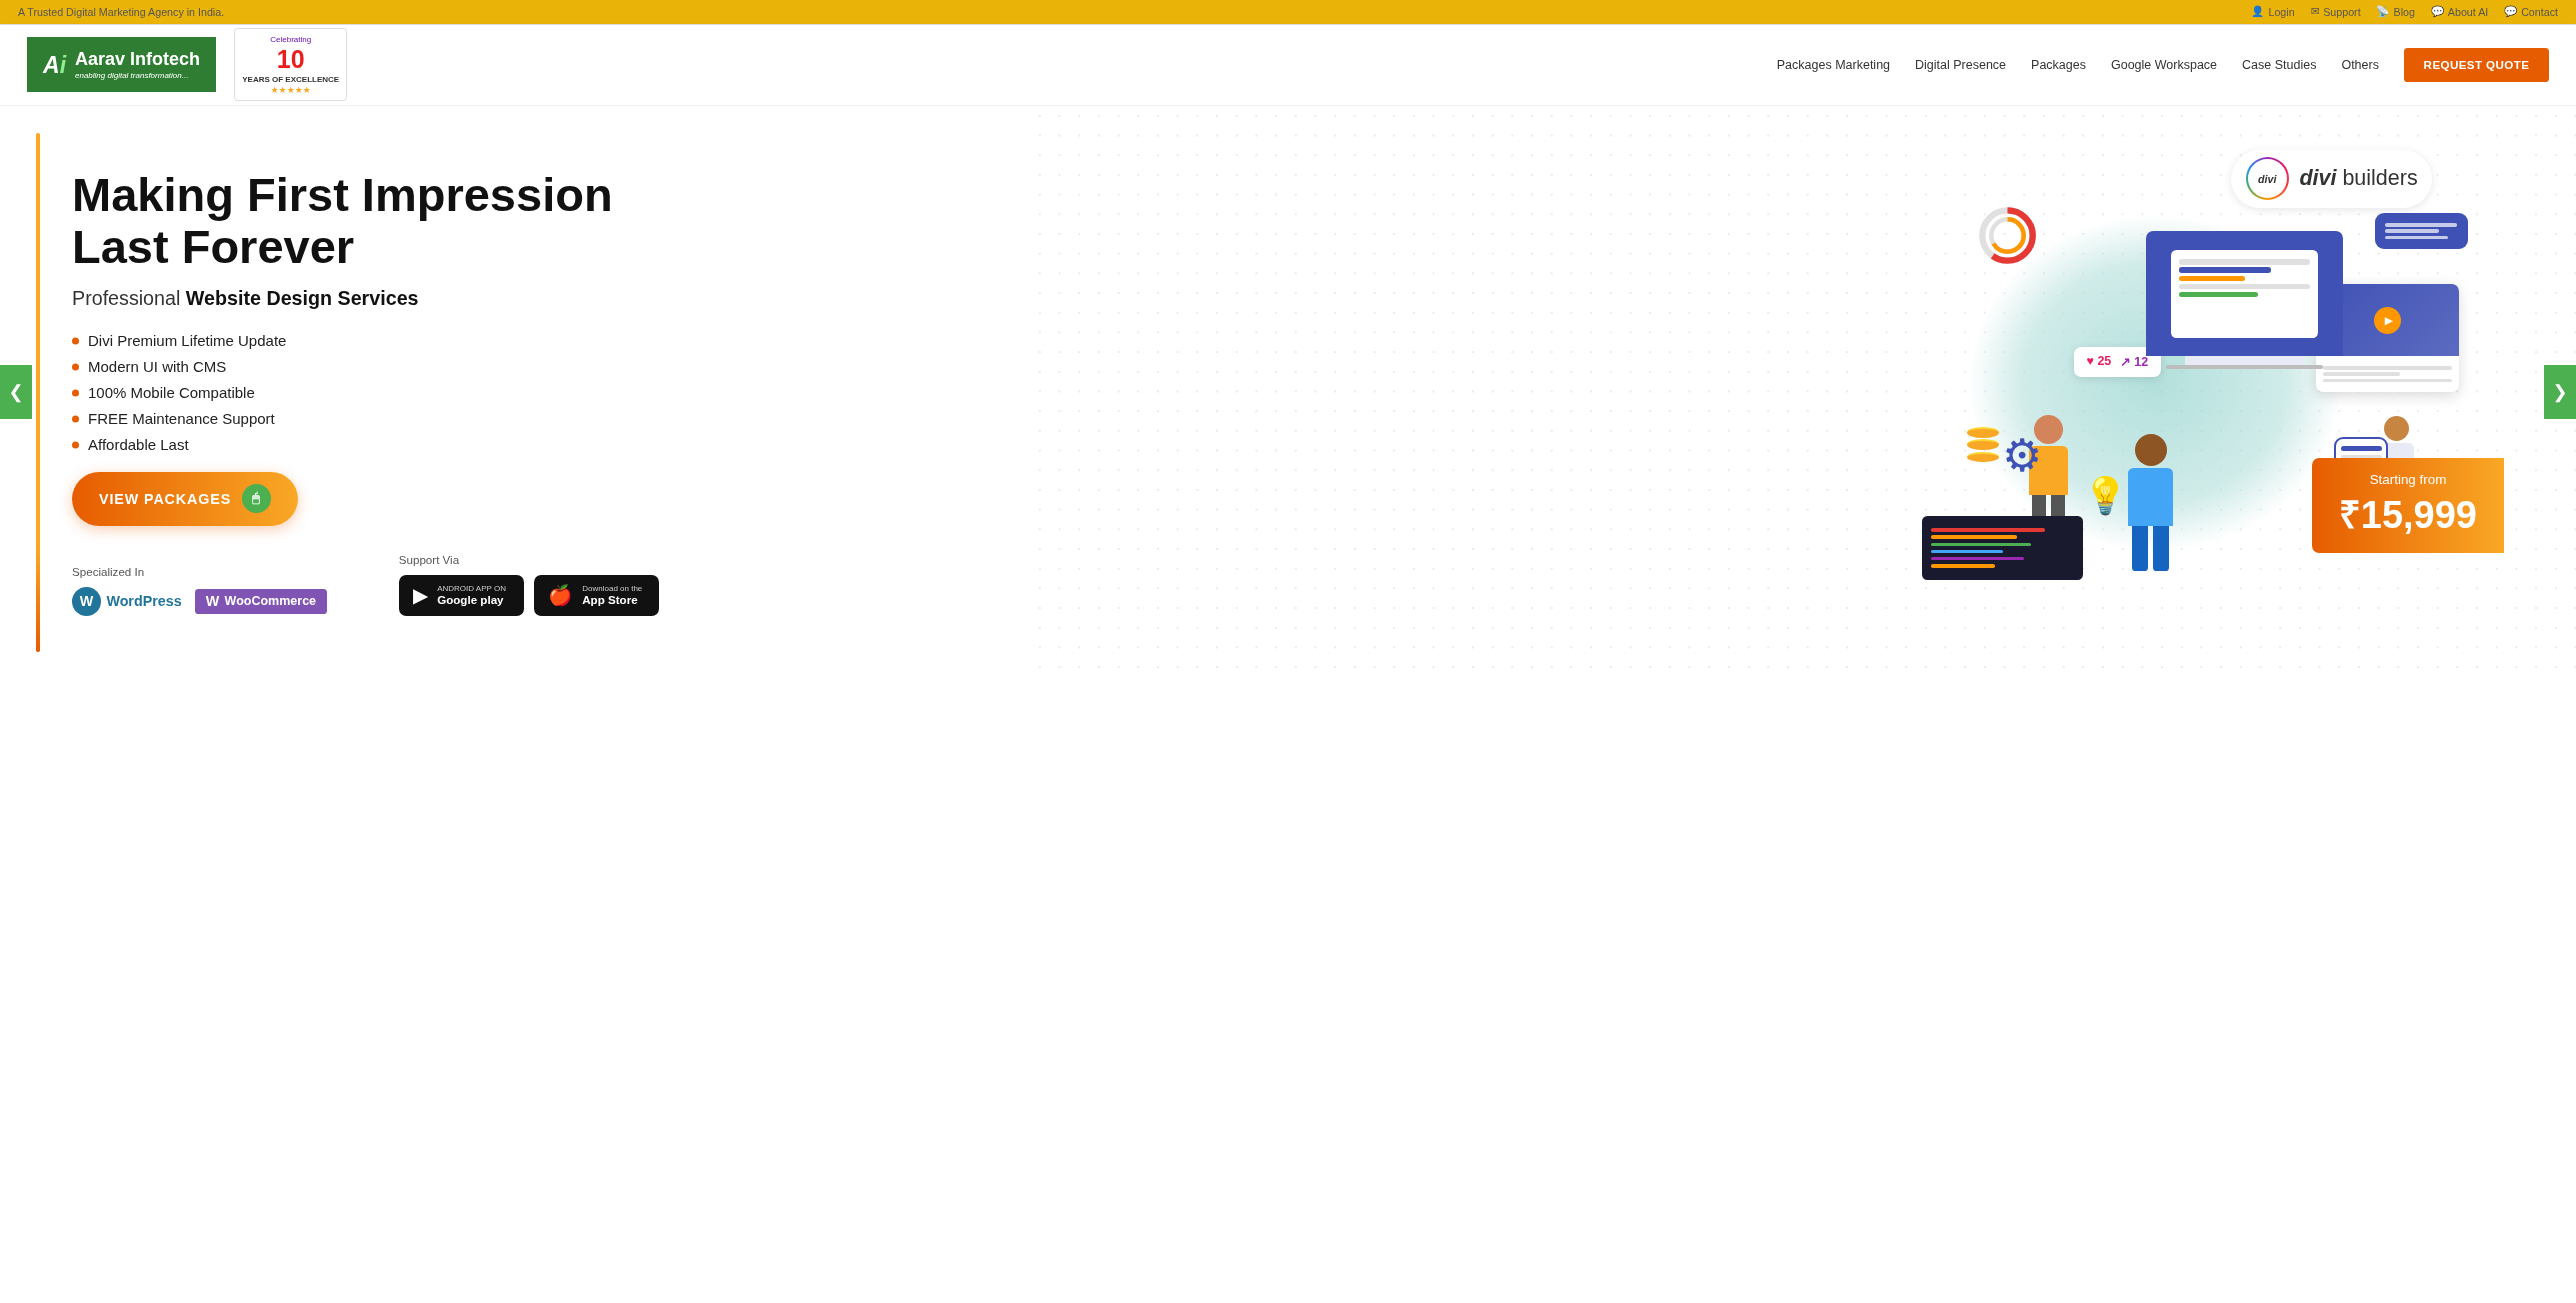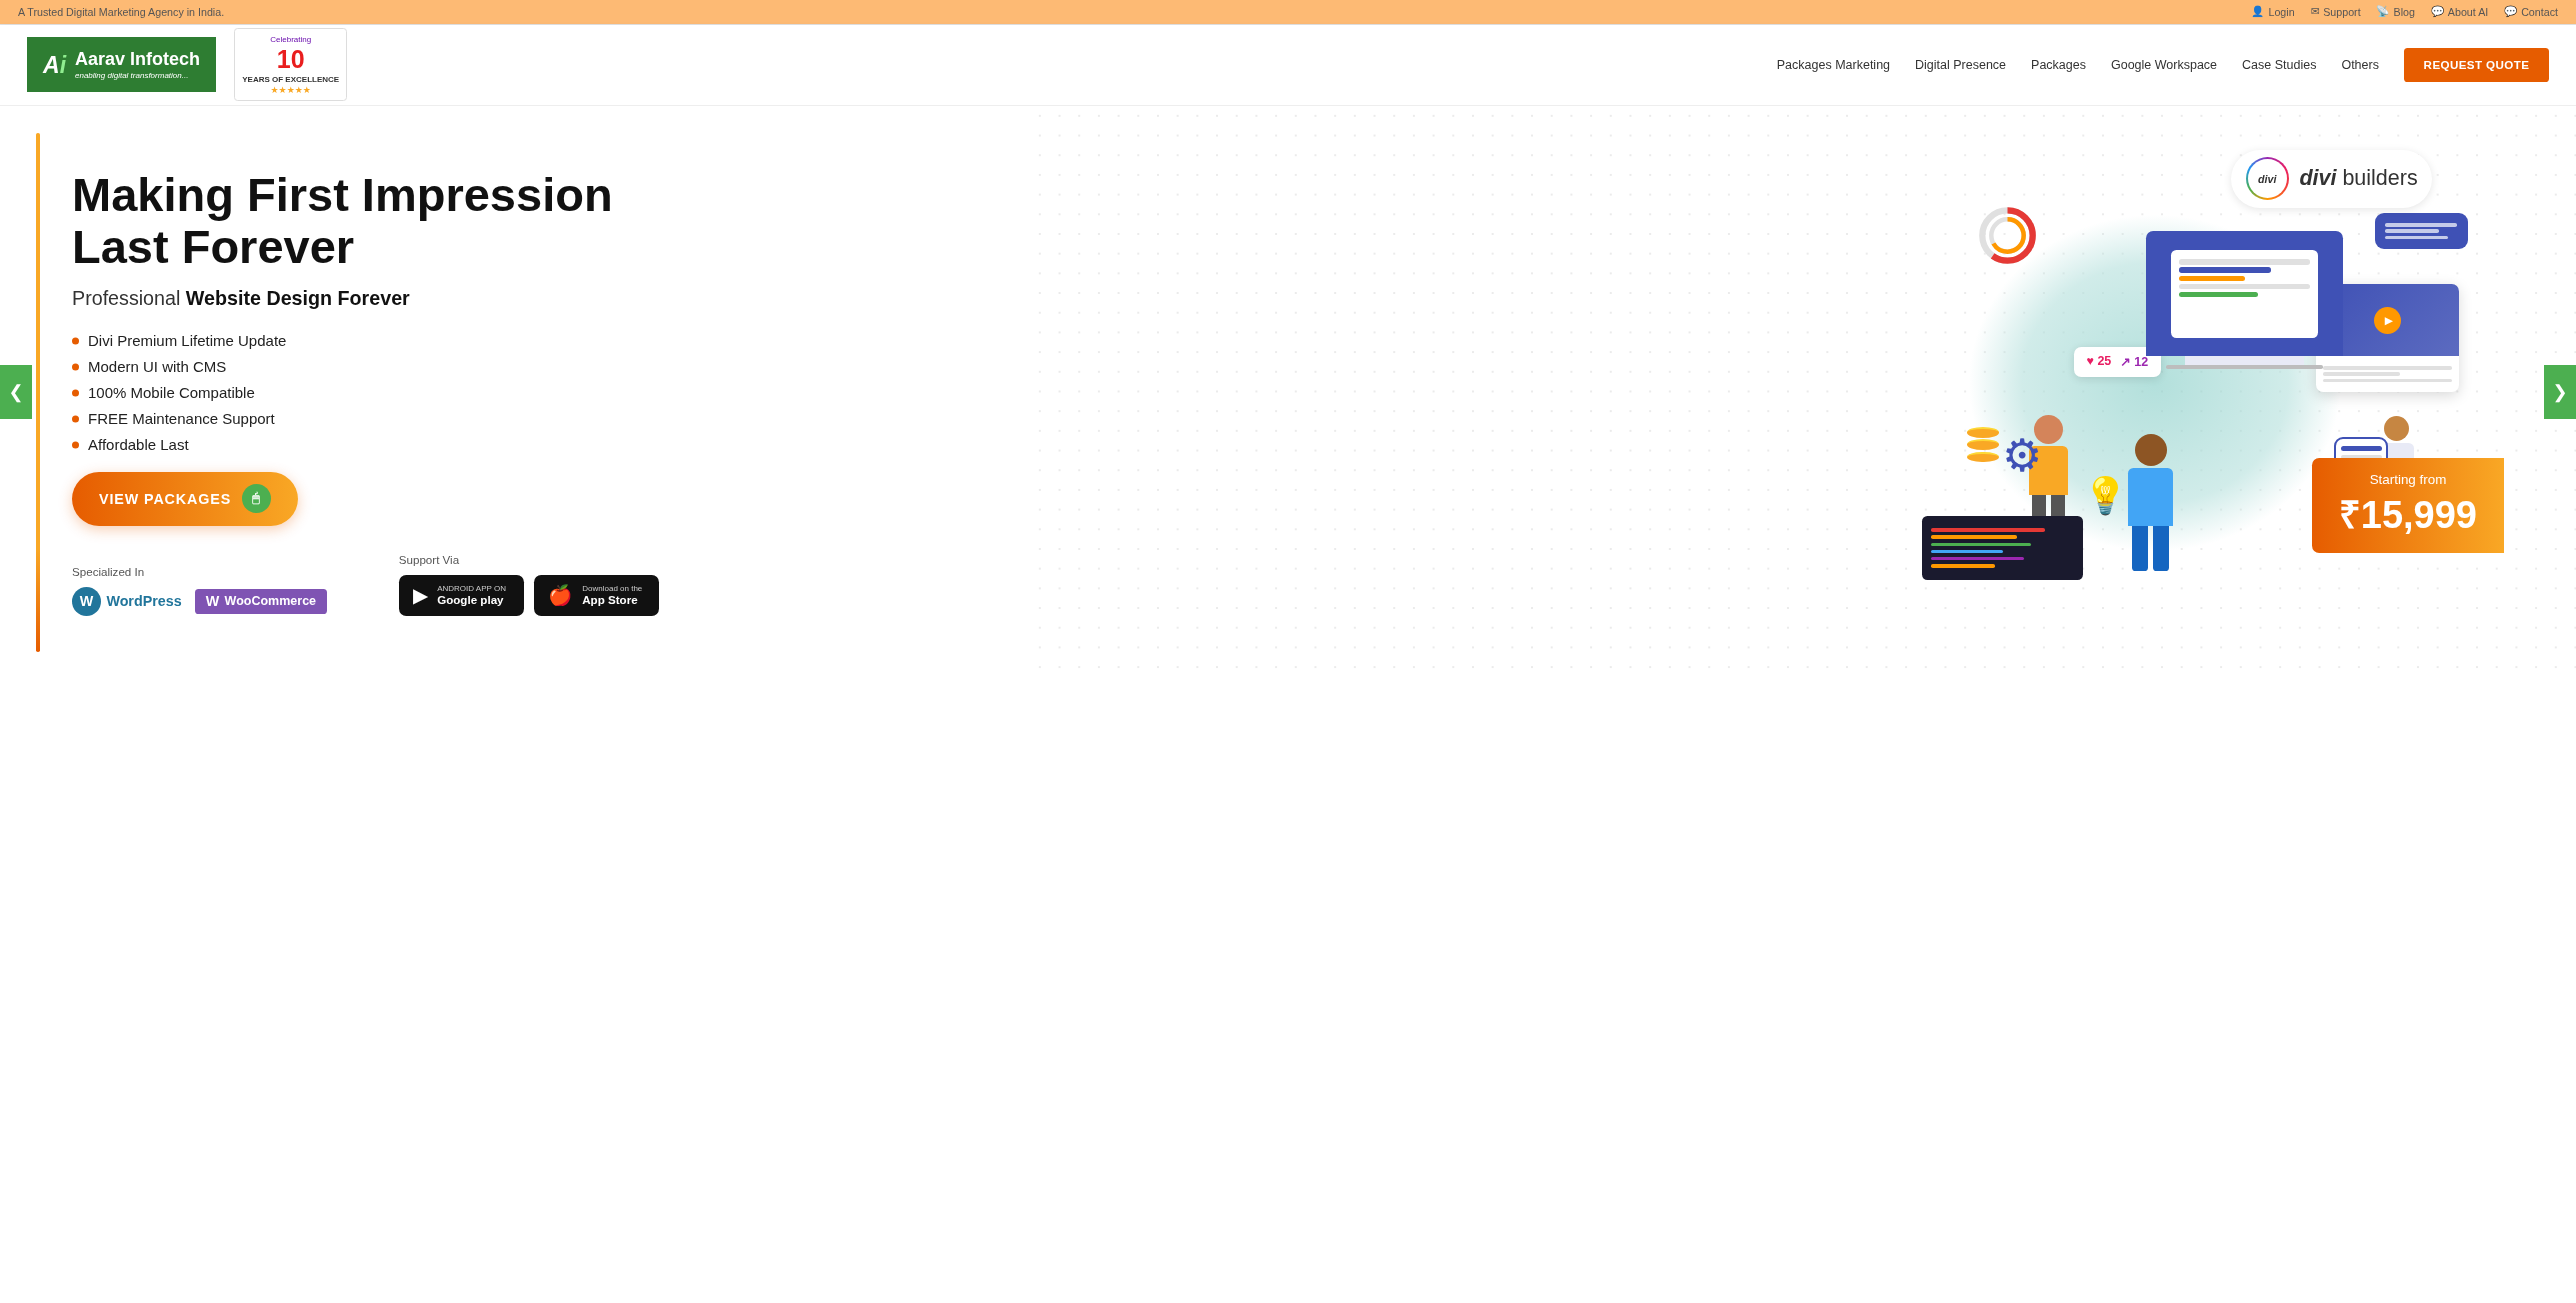--- a/index.html
+++ b/index.html
@@ -1,20 +1,20 @@
 <!DOCTYPE html>
 <html style="font-size:14.3px"><head>
   <meta charset="utf-8">
   <style>
     * { margin: 0; padding: 0; box-sizing: border-box; }
     body { font-family: 'Segoe UI', Arial, sans-serif; background: #fff; overflow-x: hidden; }
 
     
     .top-bar {
-      background: #fdba74;
+      background: #eab308;
       border-bottom: 0.9px solid #e0e0e0;
       padding: 5.4px 18px;
       display: flex;
       justify-content: space-between;
       align-items: center;
       font-size: 10.7px;
       color: #555;
     }
     .top-bar-right {
       display: flex;
@@ -662,21 +662,21 @@
 
   <div class="hero-content">
 
     <div class="hero-text">
       <h1 class="hero-title">
         <span>Making First Impression</span><br>
         <span>Last Forever</span>
       </h1>
       <p class="hero-subtitle">
         <span>Professional</span>
-        <strong>Website Design Forever</strong>
+        <strong>Website Design Services</strong>
       </p>
       <ul class="hero-list">
         <li>Divi Premium Lifetime Update</li>
         <li>Modern UI with CMS</li>
         <li>100% Mobile Compatible</li>
         <li>FREE Maintenance Support</li>
         <li>Affordable Last</li>
       </ul>
 
       <button class="btn-packages">

